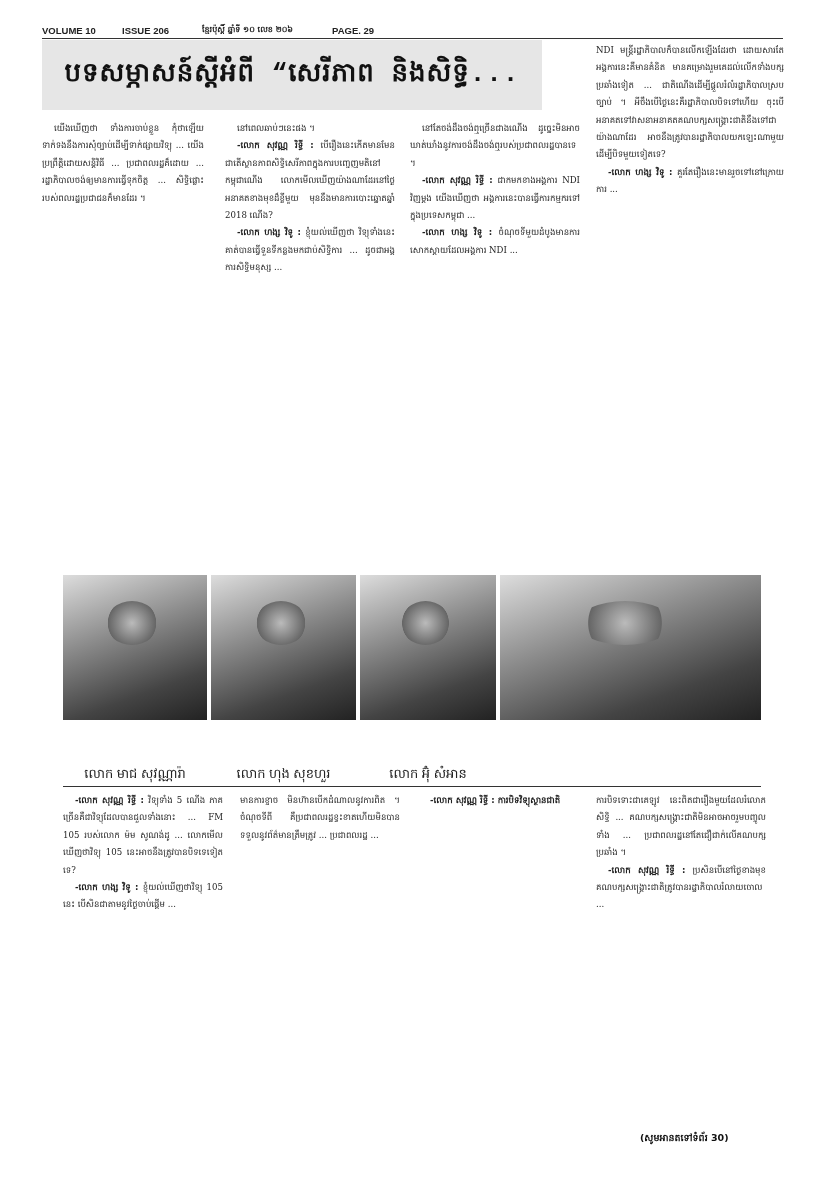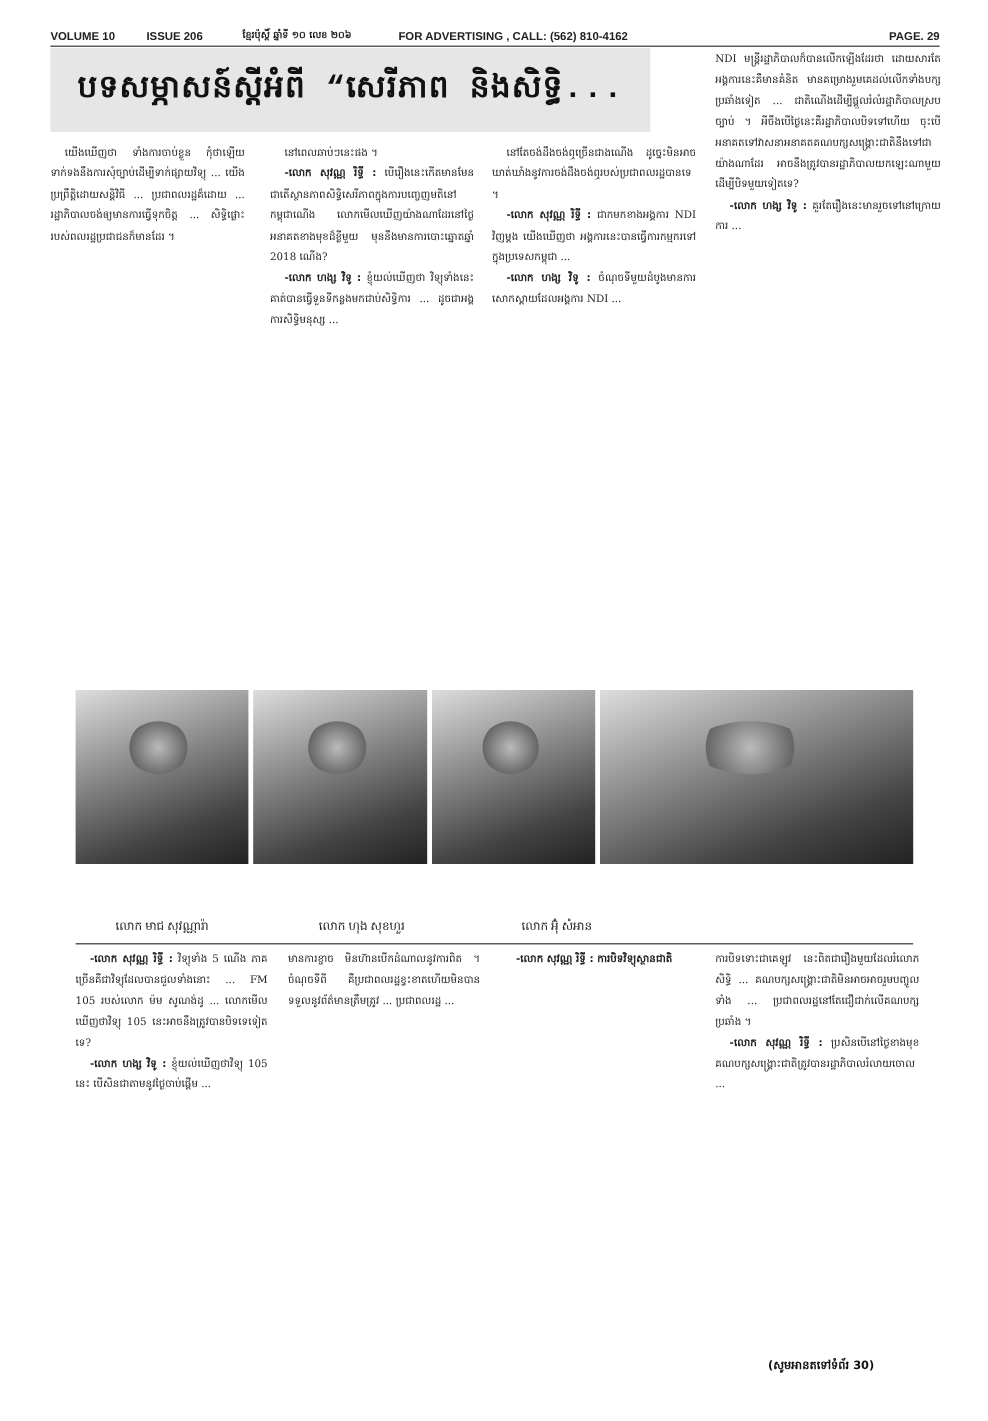--- a/index.html
+++ b/index.html
@@ -9,33 +9,32 @@
   .mh-vol{width:80px}.mh-issue{width:80px}.mh-kh{width:130px;font-weight:bold;font-family:"DejaVu Sans",sans-serif;font-size:8px}
   .mh-ad{flex:1}.mh-page{text-align:right}
   .mh-rule{position:absolute;left:42px;top:38px;width:741px;border-top:1px solid #333}
   .headline{position:absolute;left:42px;top:40px;width:500px;height:70px;background:#e6e6e6;display:flex;align-items:center;justify-content:center;font-family:Liberation Mono, monospace;font-weight:bold;font-size:26px;letter-spacing:1px;color:#111}
   .col{position:absolute;font-size:8.6px;line-height:17.4px;text-align:justify;color:#222;overflow:hidden}
   .col p{text-indent:12px;margin-bottom:0}
   .spk{font-weight:bold;font-family:"DejaVu Sans",sans-serif}
   .photos{position:absolute;left:63px;top:575px;width:698px;height:145px;display:flex;gap:4px}
   .photo{height:145px;background:linear-gradient(160deg,#ddd 0%,#8a8a8a 40%,#444 75%,#222 100%);position:relative;overflow:hidden}
   .photo::after{content:"";position:absolute;left:30%;top:18%;width:36%;height:30%;border-radius:50%;background:radial-gradient(circle,#bbb 0%,#666 70%,transparent 72%)}
-  .caps{position:absolute;left:63px;top:765px;width:698px;height:16px;display:flex;gap:22px;font-family:Liberation Serif, serif;font-size:10px;color:#222}
+  .caps{position:absolute;left:63px;top:765px;width:698px;height:16px;display:flex;gap:4px;font-family:Liberation Sans, sans-serif;font-size:13px;color:#222}
   .caps div{text-align:center}
   .cap-rule{position:absolute;left:63px;top:786px;width:698px;border-top:1px solid #333}
   .cont{position:absolute;left:640px;top:1132px;font-size:9.5px;font-weight:bold;font-family:"DejaVu Sans",sans-serif}
 </style>
 </head>
 <body>
 
 <div class="masthead">
   <span class="mh-vol">VOLUME 10</span>
   <span class="mh-issue">ISSUE 206</span>
   <span class="mh-kh">ខ្មែរប៉ុស្តិ៍ ឆ្នាំទី ១០ លេខ ២០៦</span>
-  <span class="mh-ad">FOR ADVERTISING ,  CALL: (562) 810-4162</span>
   <span class="mh-page">PAGE. 29</span>
 </div>
 <div class="mh-rule"></div>
 
 <div class="headline">បទសម្ភាសន៍ស្តីអំពី  “សេរីភាព  និងសិទ្ធិ...</div>
 
 <div class="col" style="left:42px;top:120px;width:162px;height:440px">
   <p>យើងឃើញថា ទាំងការចាប់ខ្លួន កុំថាឡើយ ទាក់ទងនឹងការសុំច្បាប់ដើម្បីទាក់ផ្សាយវិទ្យុ ... យើងប្រព្រឹត្តិដោយសន្តិវិធី ... ប្រជាពលរដ្ឋគ៏ដោយ ... រដ្ឋាភិបាលចង់ឲ្យមានការធ្វើទុកចិត្ត ... សិទ្ធិផ្លោះរបស់ពលរដ្ឋប្រជាជនក៏មានដែរ ។</p>
 </div>
 <div class="col" style="left:225px;top:120px;width:170px;height:440px">

